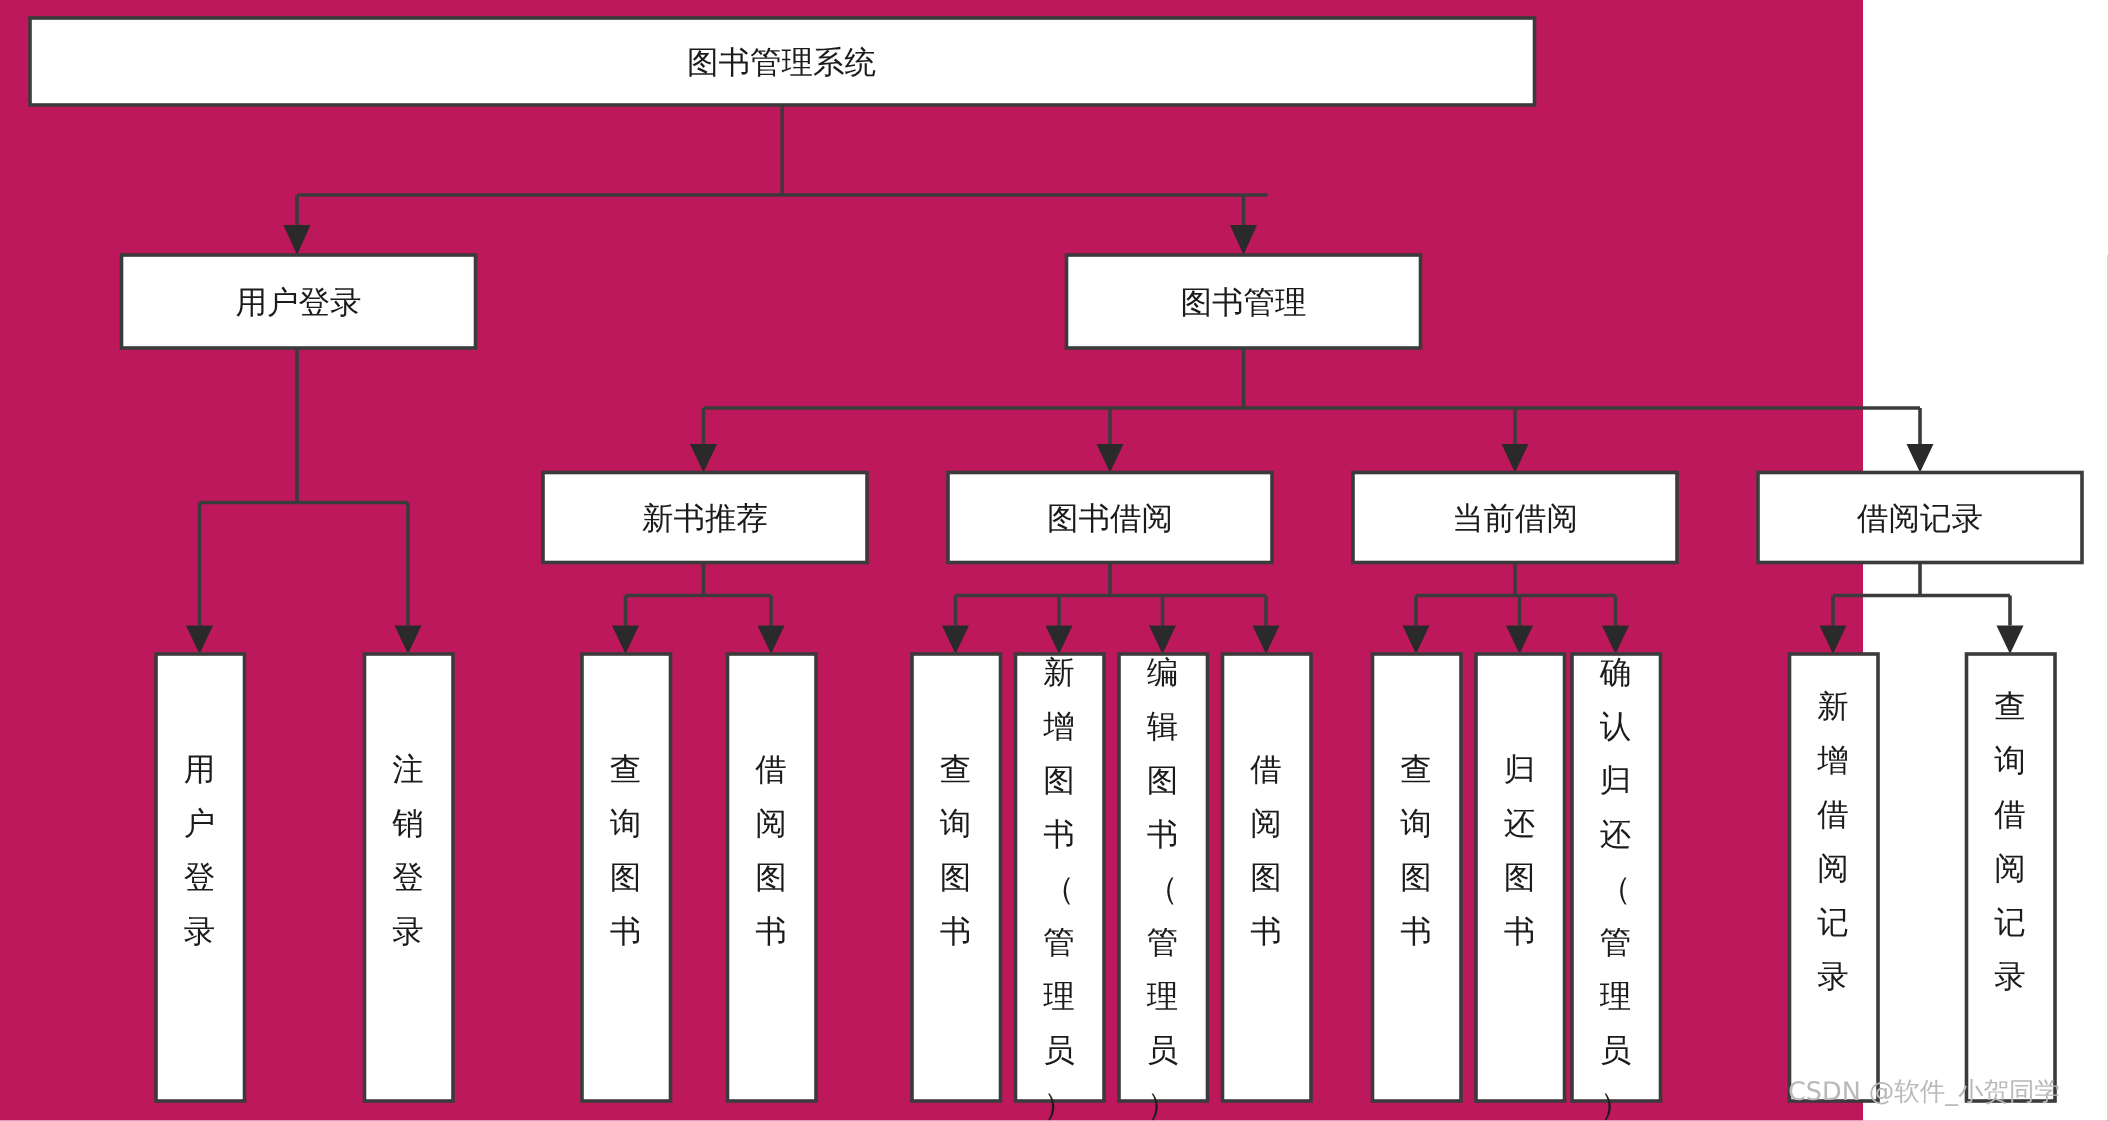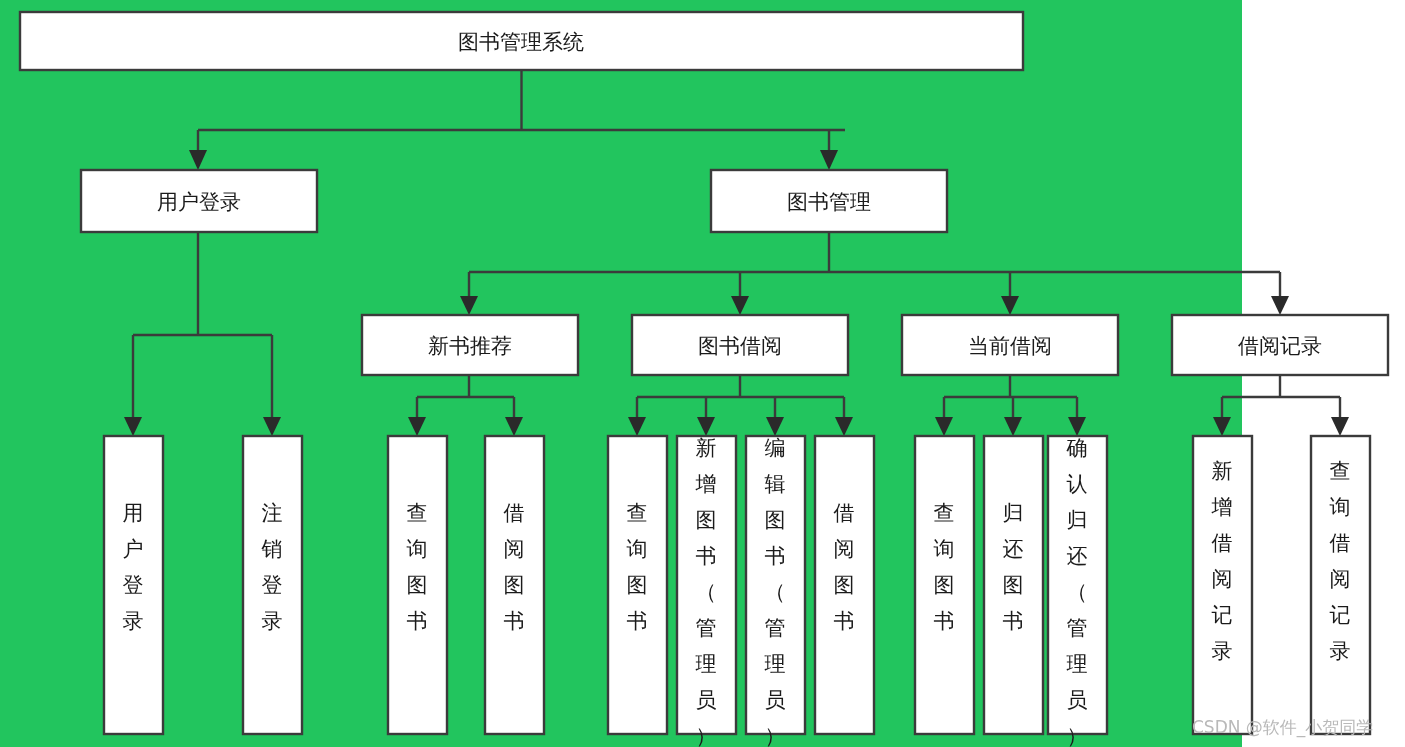--- a/index.html
+++ b/index.html
@@ -11,21 +11,21 @@
   body {
     width: 1405px;
     height: 747px;
     font-family: "DejaVu Sans", "Liberation Sans", sans-serif;
     overflow: hidden;
   }
   #diagram-root {
     position: relative;
     width: 1242px;
     height: 747px;
-    background: #22c55e;
+    background: #be185d;
   }
   svg#tree-svg {
     position: absolute;
     left: 0;
     top: 0;
     width: 1405px;
     height: 747px;
     display: block;
   }
   .node-box {

